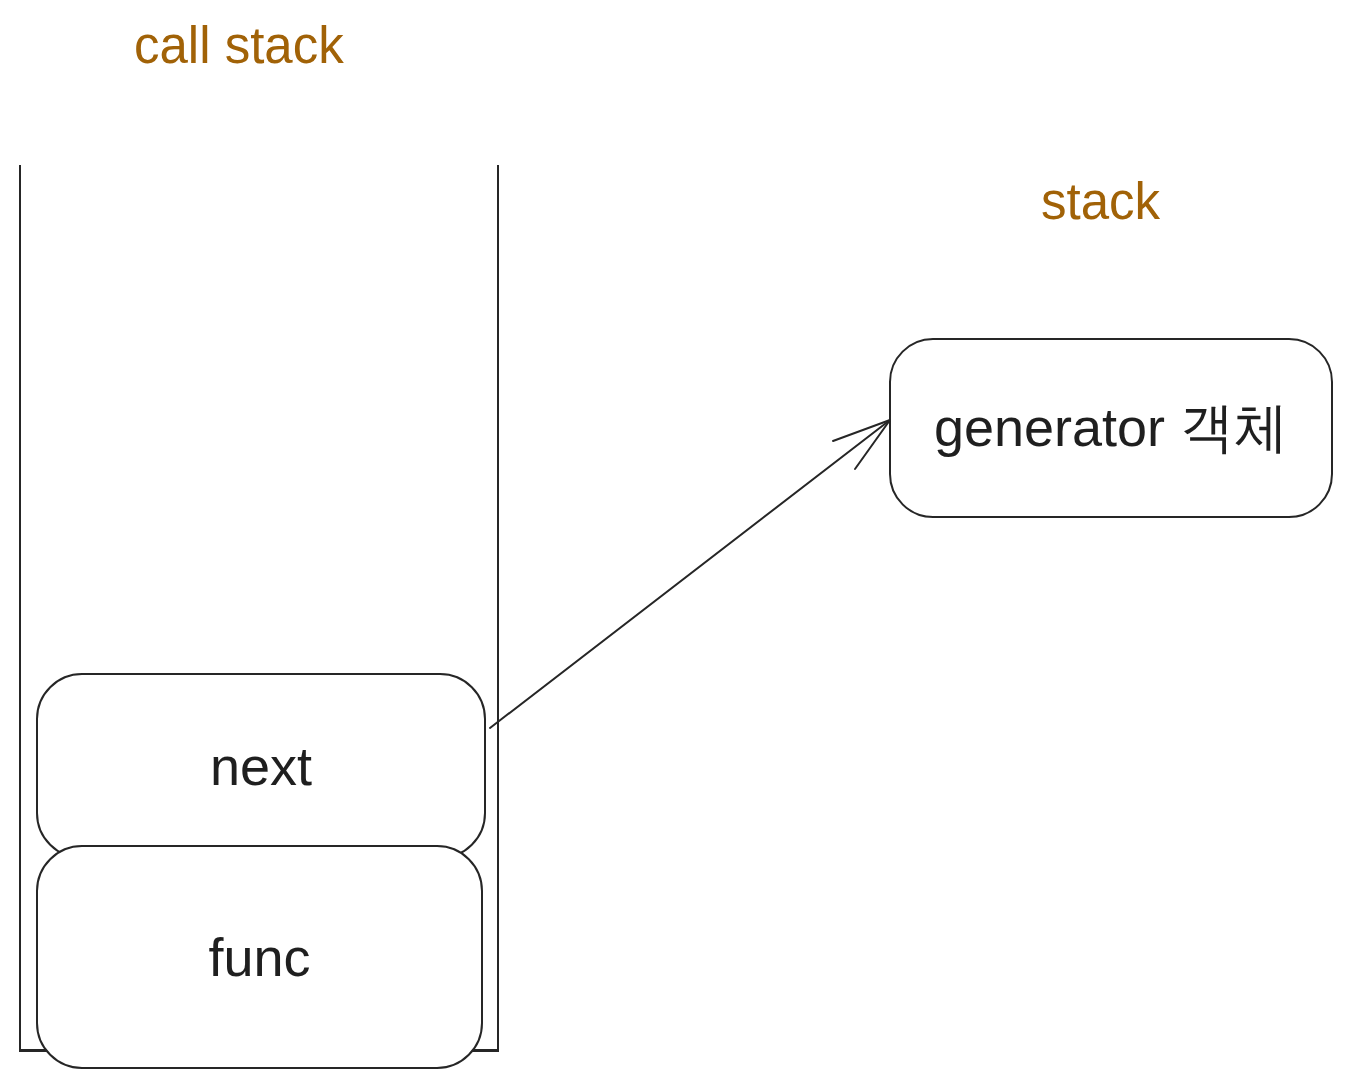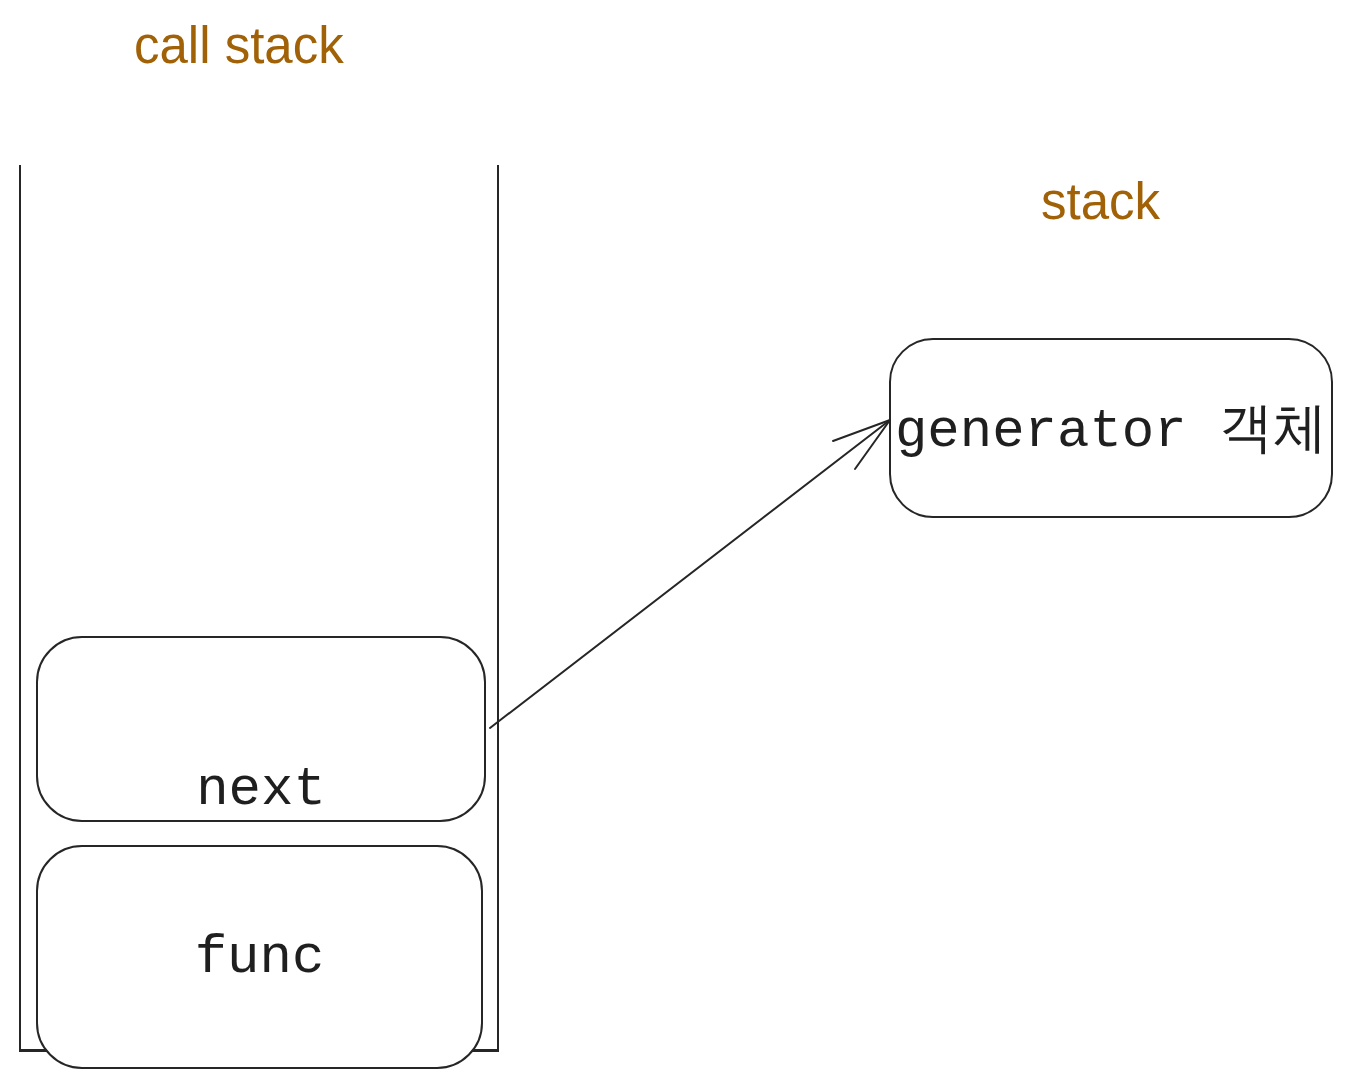--- a/index.html
+++ b/index.html
@@ -49,28 +49,26 @@
     position: absolute;
     box-sizing: border-box;
     border: 2px solid #262626;
     border-radius: 46px;
     background: #ffffff;
     display: flex;
     align-items: center;
     justify-content: center;
     font-size: 54px;
     color: #1f1f1f;
-    font-family: Liberation Mono, monospace;
   }
   .frame-next {
     left: 36px;
-    top: 636px;
+    top: 673px;
     width: 450px;
     height: 186px;
-    align-items: flex-end;
   }
   .frame-func {
     left: 36px;
     top: 845px;
     width: 447px;
     height: 224px;
   }
   .heap-object {
     left: 889px;
     top: 338px;

